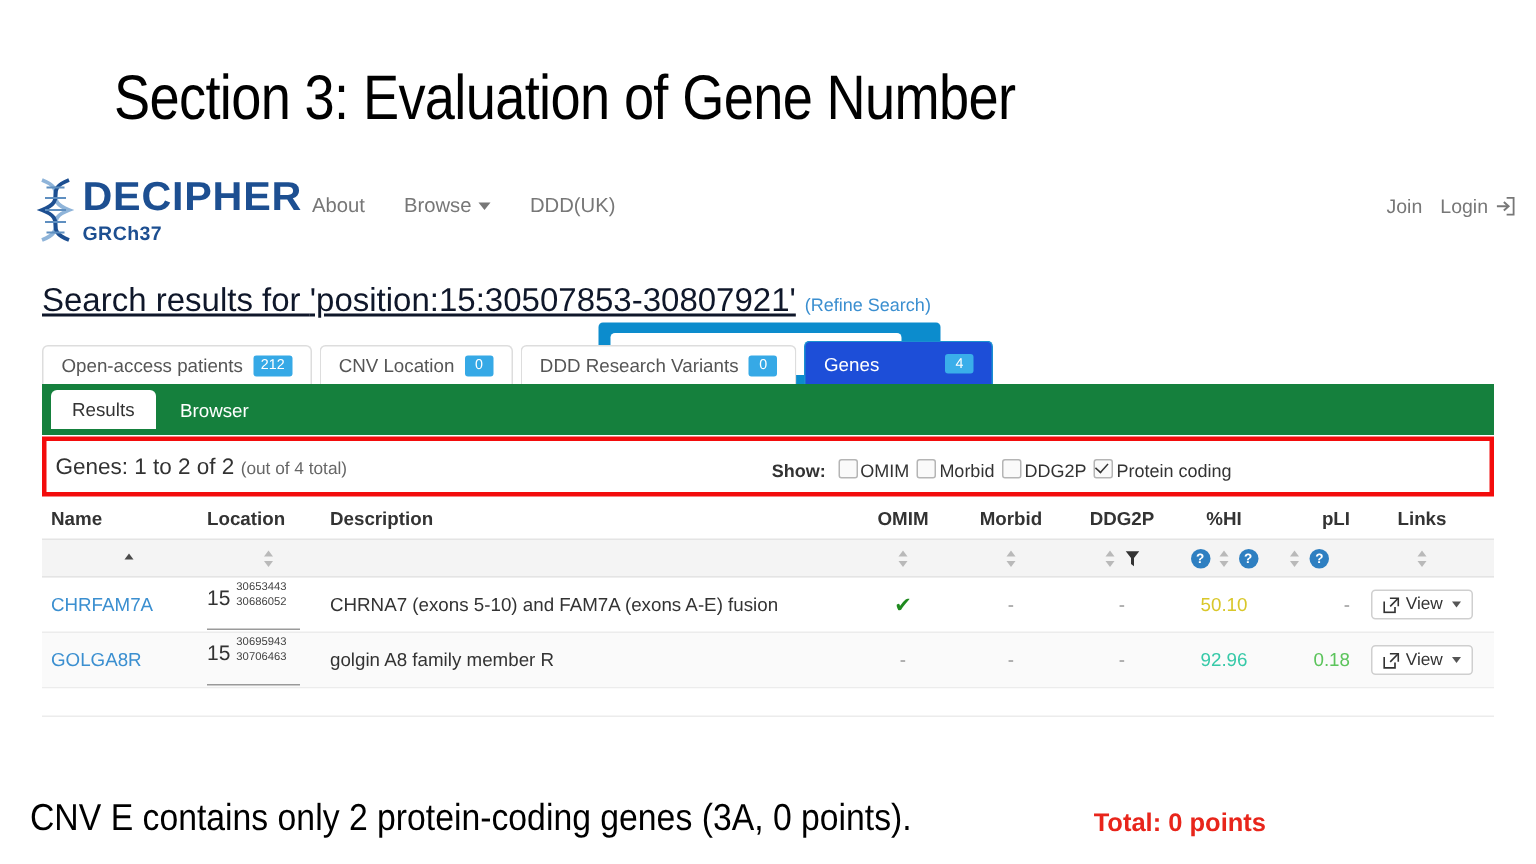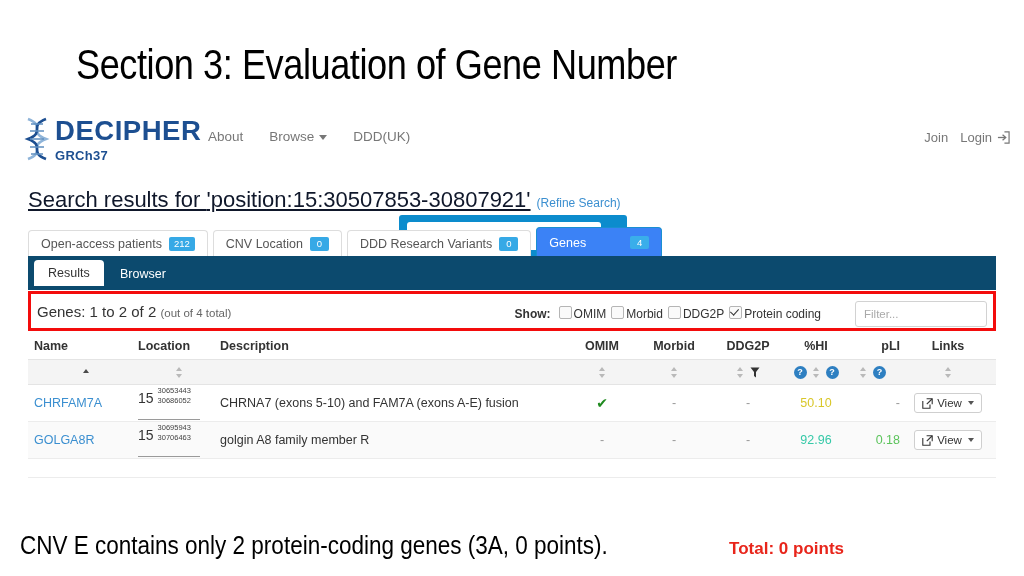--- a/index.html
+++ b/index.html
@@ -17,21 +17,21 @@
     font-size:42px;line-height:58px;color:#000;font-weight:400;
     letter-spacing:-0.5px;white-space:nowrap;
     transform:scaleX(0.86);transform-origin:left center;
   }
 
   
   .shot{position:absolute;left:0;top:105px;width:1024px;height:420px;background:#fff;}
 
   
   .site-header{position:relative;height:62px;background:#fff;}
-  .logo-wrap{position:absolute;left:24px;top:10px;display:flex;align-items:center;}
+  .logo-wrap{position:absolute;left:24px;top:10px;display:flex;align-items:flex-end;}
   .dna{width:26px;height:44px;margin-right:5px;}
   .logo-text{display:flex;flex-direction:column;line-height:1;}
   .logo-main{
     font-size:27px;font-weight:bold;color:#1d4f91;letter-spacing:0.5px;
     font-family:"Liberation Sans","DejaVu Sans",sans-serif;margin-top:3px;
     transform:scaleX(1.02);transform-origin:left center;
   }
   .logo-sub{font-size:13px;font-weight:bold;color:#1d4f91;margin-top:4px;letter-spacing:0.3px;}
 
   .nav{position:absolute;left:208px;top:24px;display:flex;gap:26px;align-items:center;}
@@ -64,29 +64,29 @@
   .results-head .main{font-size:22px;color:#0f172a;text-decoration:underline;}
   .results-head .refine{font-size:12px;color:#3b8fd0;margin-left:6px;}
 
   
   .tabs{position:absolute;left:28px;top:122px;display:flex;align-items:flex-end;height:30px;}
   .tab{
     display:flex;align-items:center;gap:7px;height:26px;padding:0 12px;
     border:1px solid #ddd;border-bottom:none;background:#fff;color:#555;
     font-size:12.5px;border-radius:4px 4px 0 0;margin-right:5px;white-space:nowrap;
   }
-  .tab.active{background:#3b82f6;border-color:#1a8fd1;color:#fff;height:29px;gap:44px;}
+  .tab.active{background:#1d4ed8;border-color:#1a8fd1;color:#fff;height:29px;gap:44px;}
   .badge{
     background:#36a9e6;color:#fff;font-size:9.5px;border-radius:2px;
     padding:2px 5px;line-height:1;min-width:9px;text-align:center;
   }
   .tab.active .badge{background:#3aaeea;}
 
   
-  .subbar{position:absolute;left:28px;top:151px;width:968px;height:34px;background:#0c4a6e;}
+  .subbar{position:absolute;left:28px;top:151px;width:968px;height:34px;background:#15803d;}
   .subtab{
     position:absolute;top:4px;height:26px;display:flex;align-items:center;
     padding:0 14px;font-size:12.5px;border-radius:4px 4px 0 0;
   }
   .subtab.on{left:6px;background:#fff;color:#333;}
   .subtab.off{left:78px;background:transparent;color:#fff;top:5px;}
 
   
   .genebar{
     position:absolute;left:28px;top:186px;width:968px;height:40px;
@@ -258,23 +258,20 @@
       </div>
 
       <div class="showblock">
         <span class="shl">Show:</span>
         <span><i class="cb"></i><span>OMIM</span></span>
         <span><i class="cb"></i><span>Morbid</span></span>
         <span><i class="cb"></i><span>DDG2P</span></span>
         <span><i class="cb checked"></i><span>Protein coding</span></span>
       </div>
 
-      <div class="filterbox">
-        <span>Filter...</span>
-      </div>
     </div>
 
     <div class="gtable">
 
       <div class="hrow">
         <div class="c-name th">Name</div>
         <div class="c-loc th">Location</div>
         <div class="c-desc th">Description</div>
         <div class="c-omim th">OMIM</div>
         <div class="c-morbid th">Morbid</div>

